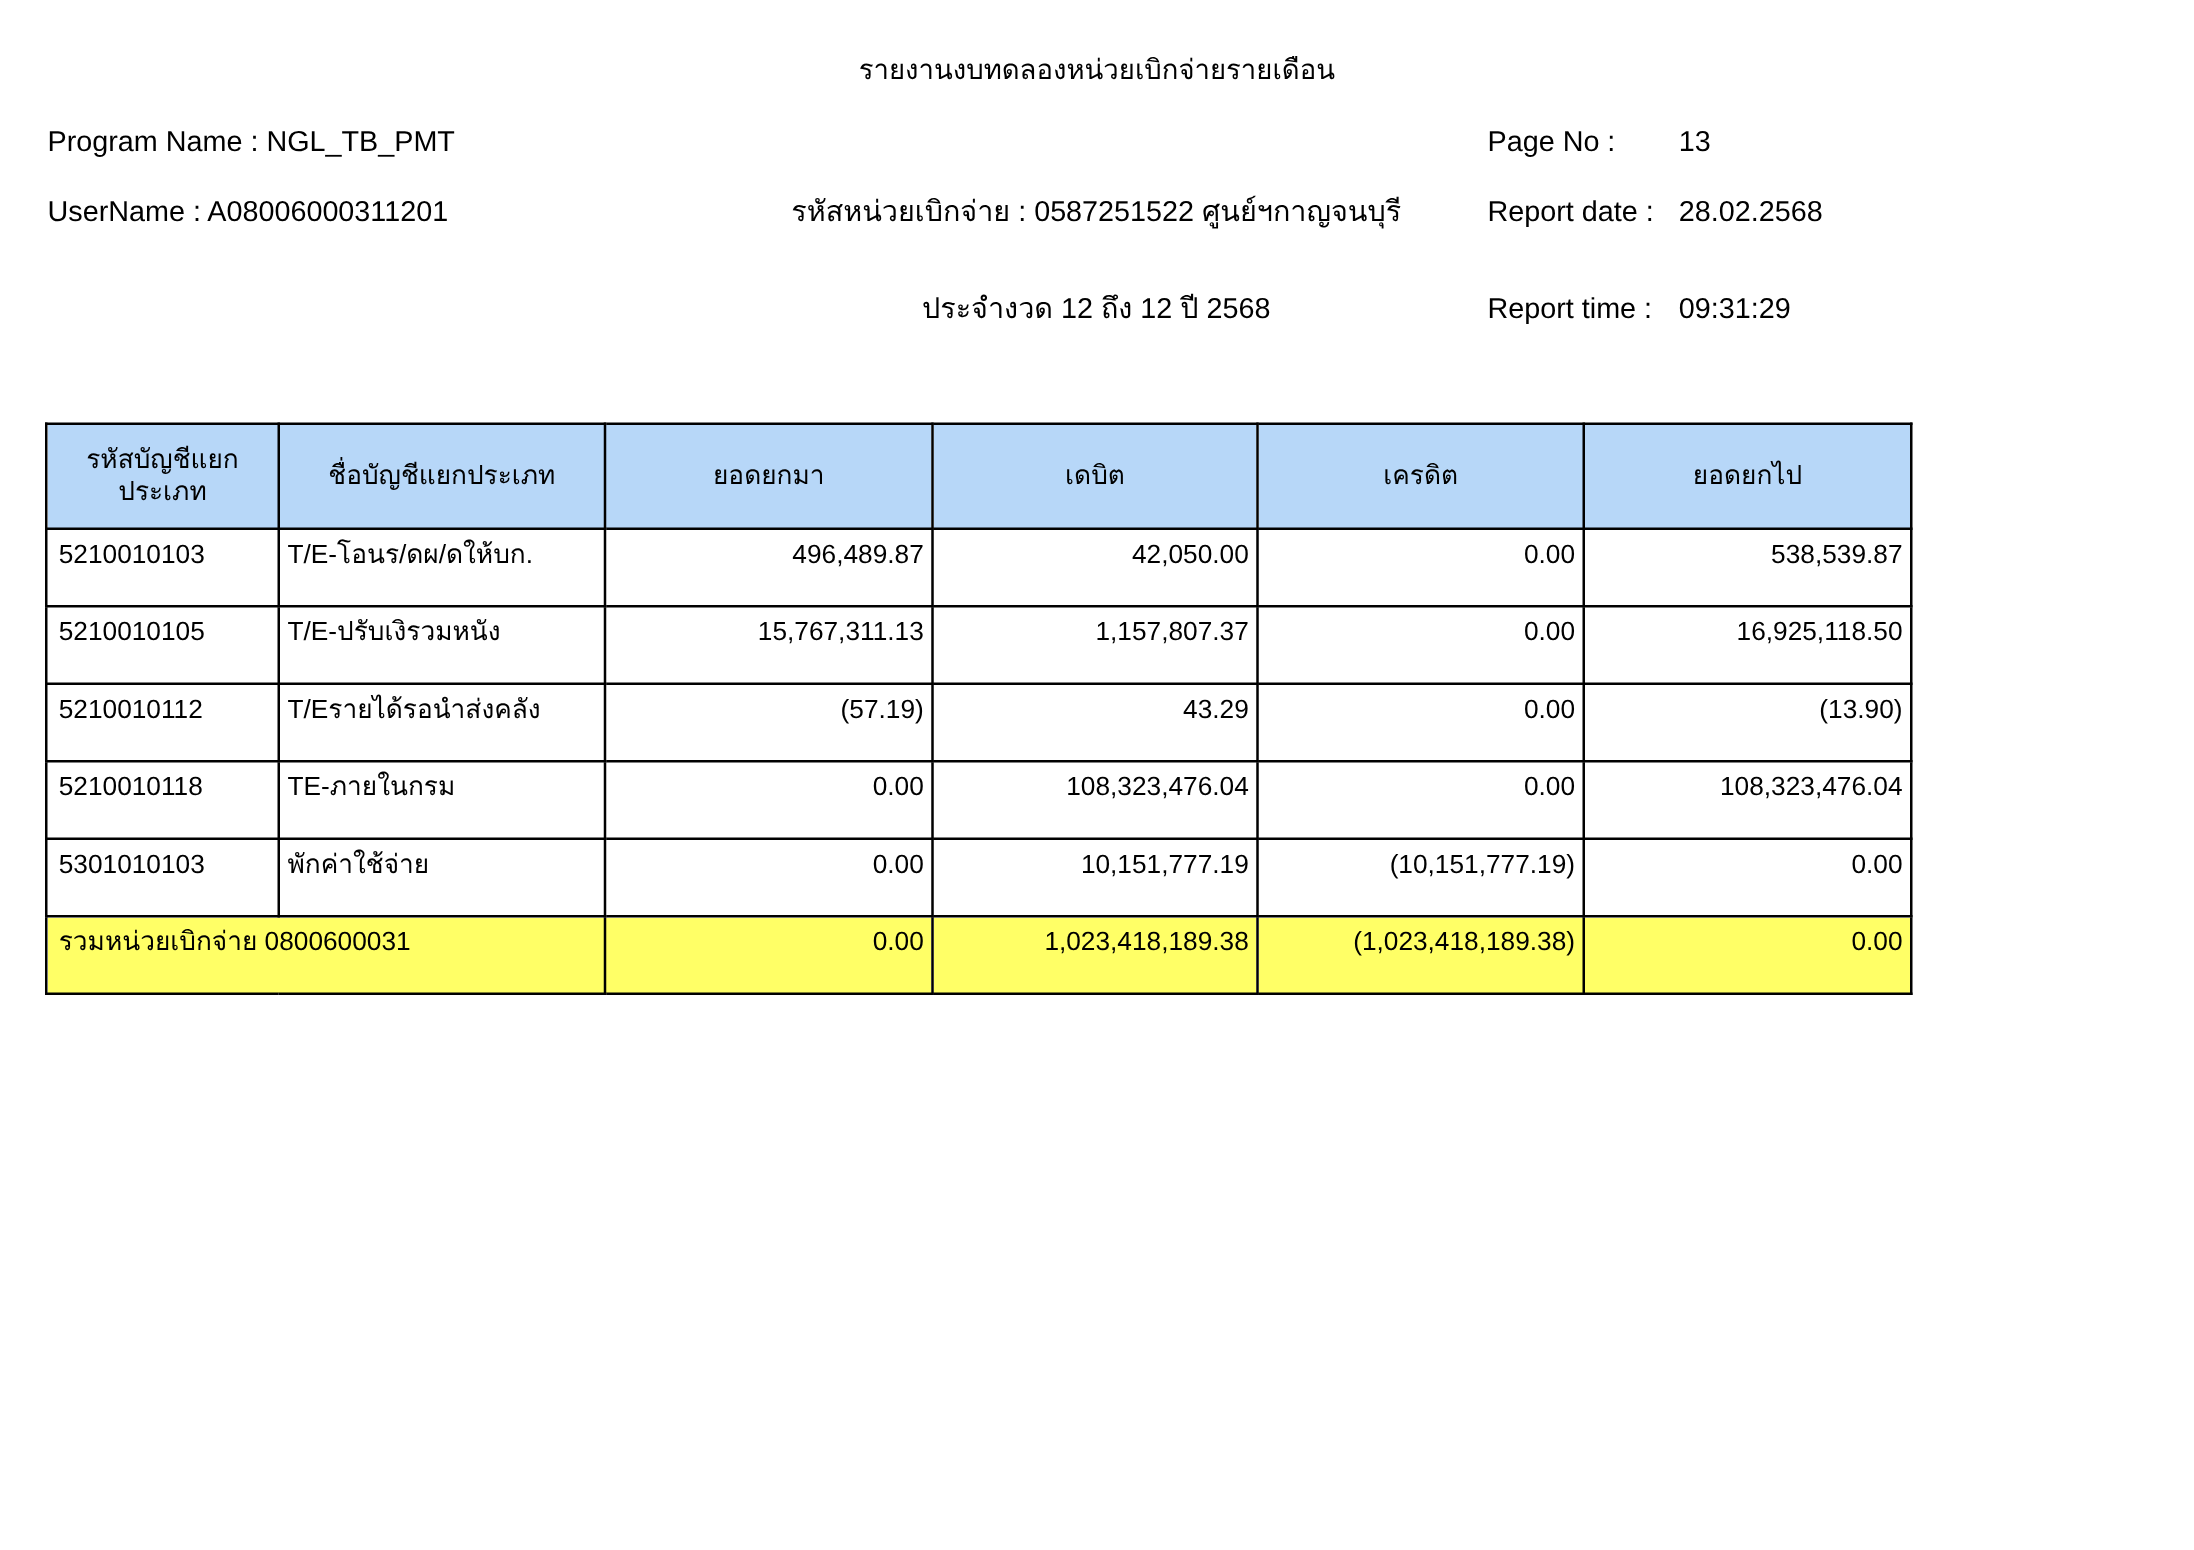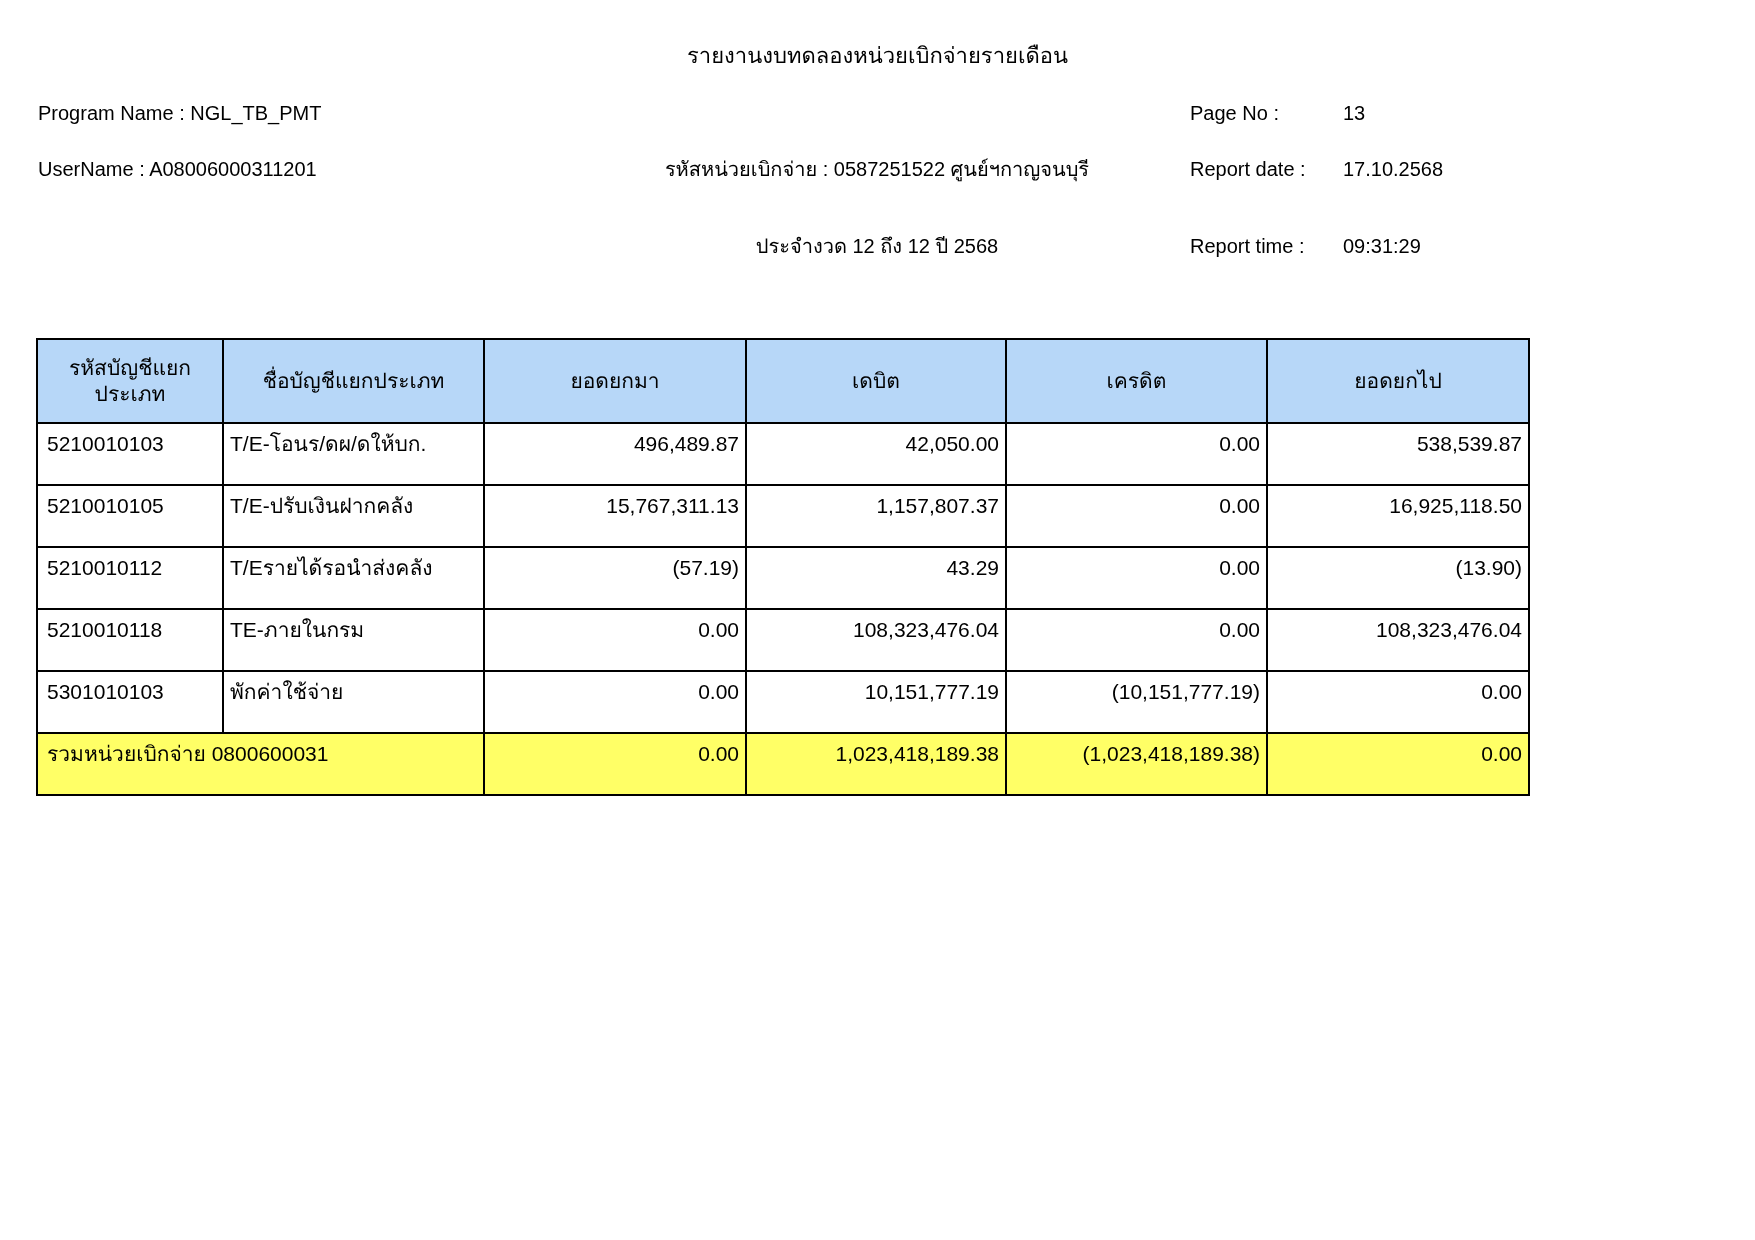--- a/index.html
+++ b/index.html
@@ -23,21 +23,21 @@
   }
   .report-title {
     position: absolute;
     top: 42px;
     left: 0;
     width: 1755px;
     text-align: center;
     font-size: 22px;
     line-height: 28px;
   }
-  .hdr-line { position: absolute; font-size: 20px; line-height: 27px; white-space: nowrap; }
+  .hdr-line { position: absolute; font-size: 23px; line-height: 27px; white-space: nowrap; }
   .hl-left  { left: 38px; }
   .hl-center { left: 560px; width: 634px; text-align: center; }
   .hl-label { left: 1190px; }
   .hl-value { left: 1343px; }
   .row-1 { top: 100px; }
   .row-2 { top: 156px; }
   .row-3 { top: 212px; margin-top: 21px; }
 
   .table-wrap { position: absolute; left: 36px; top: 338px; }
   table.tb {
@@ -82,21 +82,21 @@
 
   <div class="hdr-line hl-left row-1">Program Name : NGL_TB_PMT</div>
   <div class="hdr-line hl-left row-2">UserName : A08006000311201</div>
 
   <div class="hdr-line hl-center row-2">รหัสหน่วยเบิกจ่าย : 0587251522 ศูนย์ฯกาญจนบุรี</div>
   <div class="hdr-line hl-center row-3">ประจำงวด 12 ถึง 12 ปี 2568</div>
 
   <div class="hdr-line hl-label row-1">Page No :</div>
   <div class="hdr-line hl-value row-1">13</div>
   <div class="hdr-line hl-label row-2">Report date :</div>
-  <div class="hdr-line hl-value row-2">17.10.2568</div>
+  <div class="hdr-line hl-value row-2">28.02.2568</div>
   <div class="hdr-line hl-label row-3">Report time :</div>
   <div class="hdr-line hl-value row-3">09:31:29</div>
 
   <div class="table-wrap">
     <table class="tb">
       <colgroup>
         <col style="width:186px">
         <col style="width:261px">
         <col style="width:262px">
         <col style="width:260px">
@@ -117,21 +117,21 @@
         <tr>
           <td class="code">5210010103</td>
           <td class="name">T/E-โอนร/ดผ/ดให้บก.</td>
           <td class="num">496,489.87</td>
           <td class="num">42,050.00</td>
           <td class="num">0.00</td>
           <td class="num">538,539.87</td>
         </tr>
         <tr>
           <td class="code">5210010105</td>
-          <td class="name">T/E-ปรับเงินฝากคลัง</td>
+          <td class="name">T/E-ปรับเงิรวมหนัง</td>
           <td class="num">15,767,311.13</td>
           <td class="num">1,157,807.37</td>
           <td class="num">0.00</td>
           <td class="num">16,925,118.50</td>
         </tr>
         <tr>
           <td class="code">5210010112</td>
           <td class="name">T/Eรายได้รอนำส่งคลัง</td>
           <td class="num">(57.19)</td>
           <td class="num">43.29</td>

